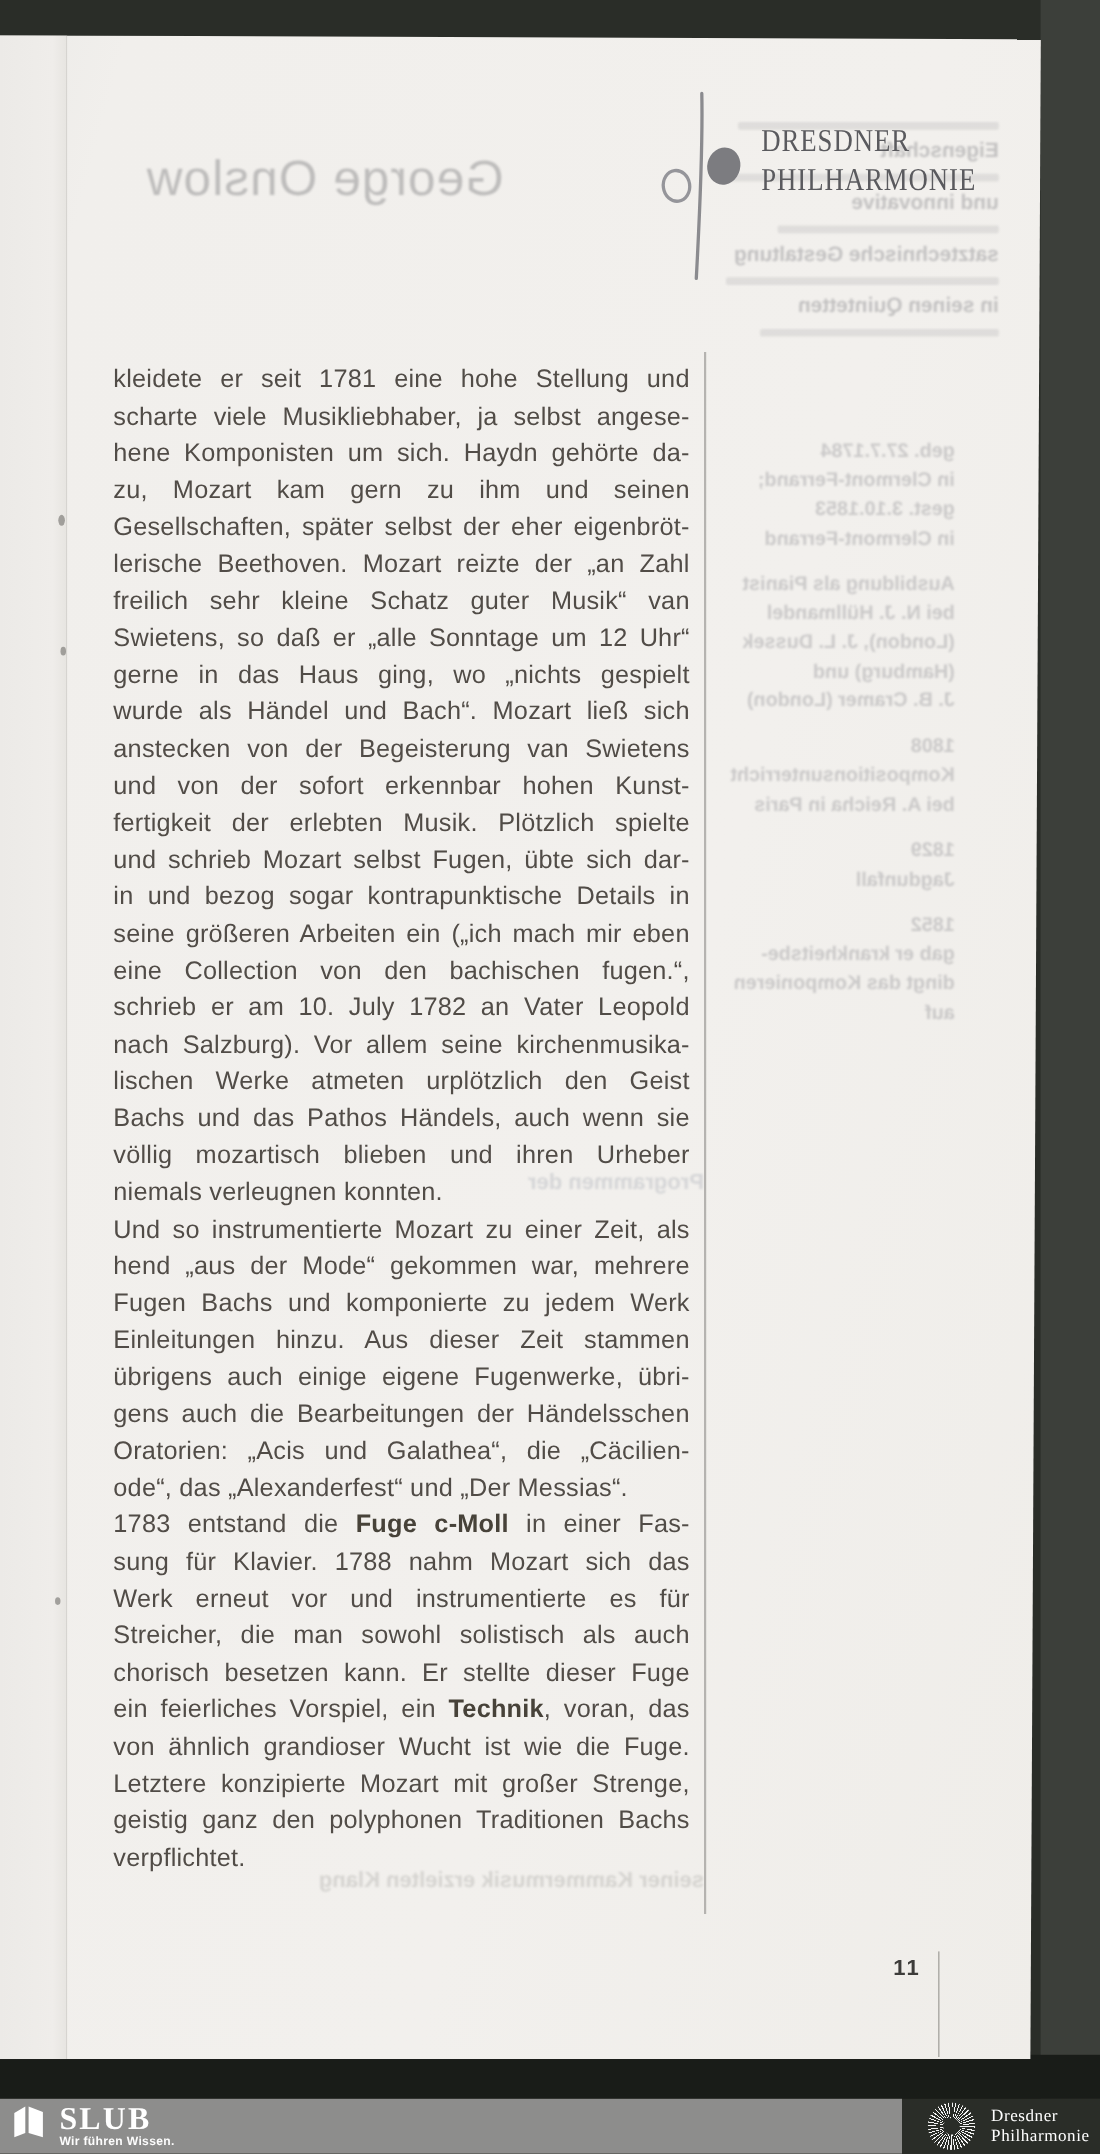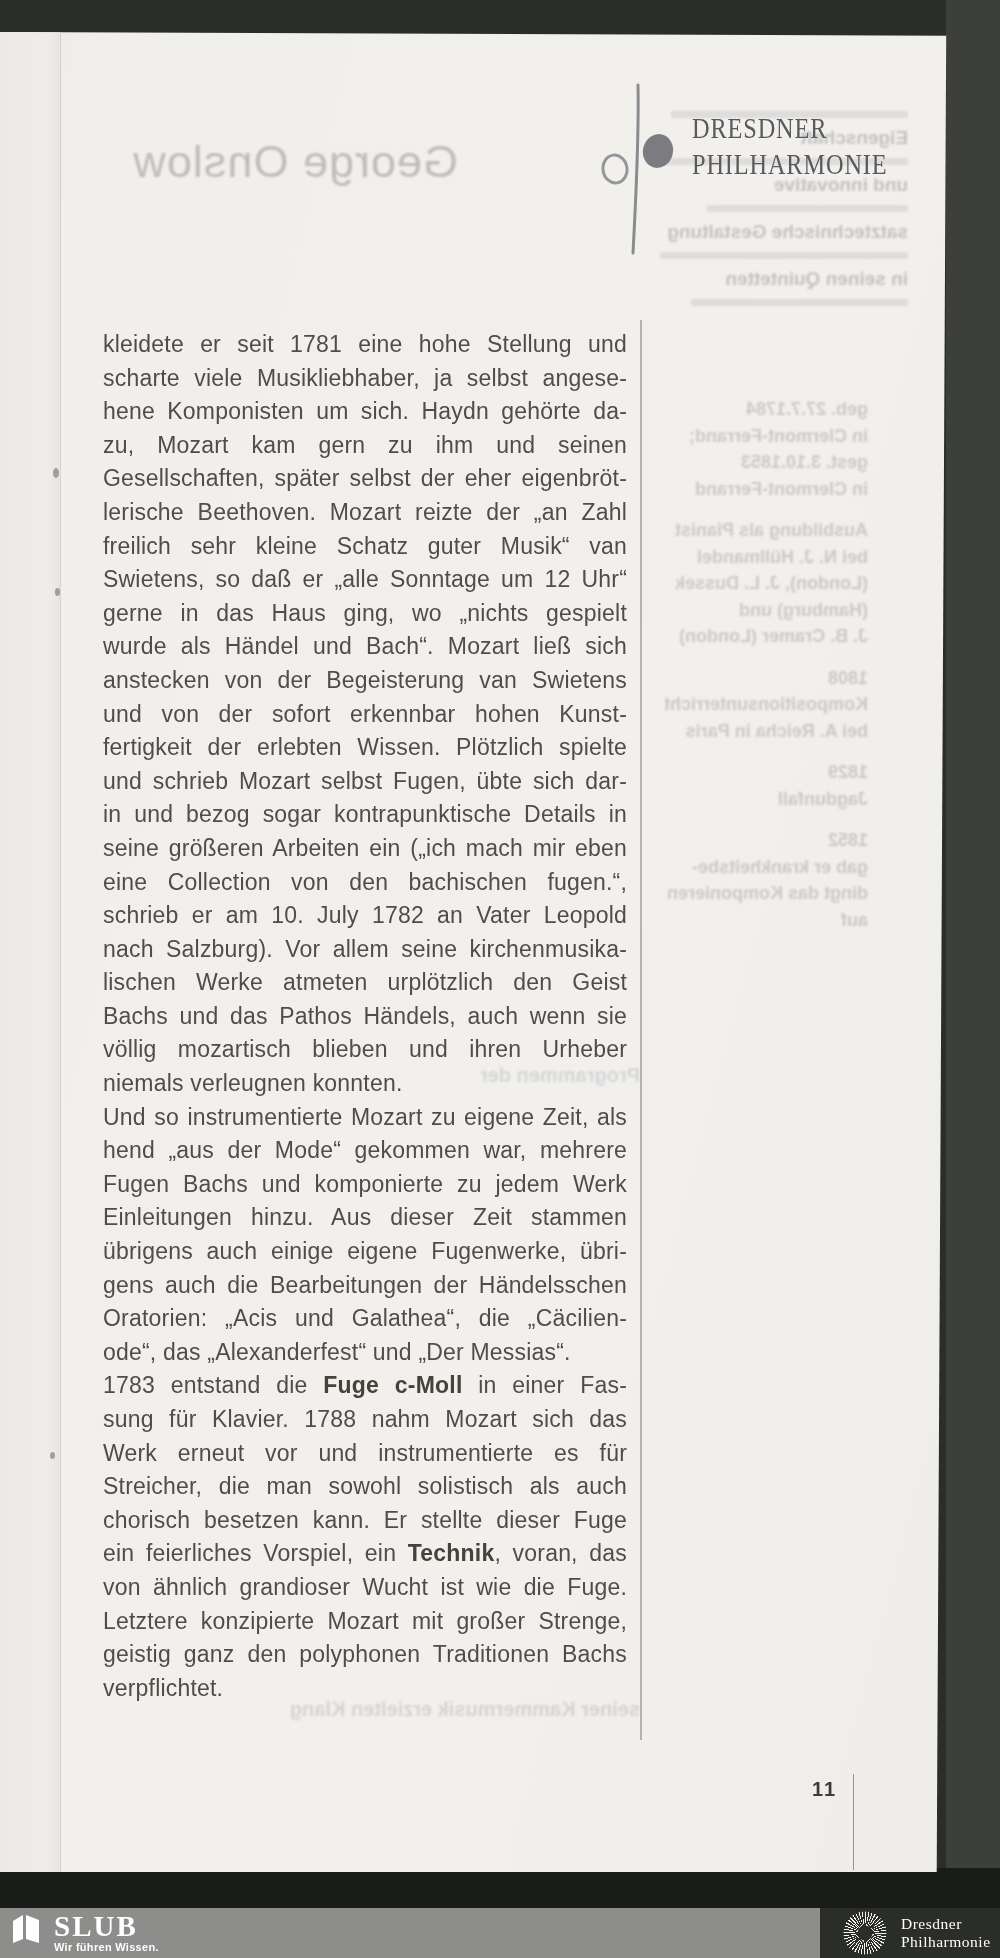--- a/index.html
+++ b/index.html
@@ -139,32 +139,32 @@
       <div class="tl">hene Komponisten um sich. Haydn gehörte da-</div>
       <div class="tl">zu, Mozart kam gern zu ihm und seinen</div>
       <div class="tl">Gesellschaften, später selbst der eher eigenbröt-</div>
       <div class="tl">lerische Beethoven. Mozart reizte der „an Zahl</div>
       <div class="tl">freilich sehr kleine Schatz guter Musik“ van</div>
       <div class="tl">Swietens, so daß er „alle Sonntage um 12 Uhr“</div>
       <div class="tl">gerne in das Haus ging, wo „nichts gespielt</div>
       <div class="tl">wurde als Händel und Bach“. Mozart ließ sich</div>
       <div class="tl">anstecken von der Begeisterung van Swietens</div>
       <div class="tl">und von der sofort erkennbar hohen Kunst-</div>
-      <div class="tl">fertigkeit der erlebten Wissen. Plötzlich spielte</div>
+      <div class="tl">fertigkeit der erlebten Musik. Plötzlich spielte</div>
       <div class="tl">und schrieb Mozart selbst Fugen, übte sich dar-</div>
       <div class="tl">in und bezog sogar kontrapunktische Details in</div>
       <div class="tl">seine größeren Arbeiten ein („ich mach mir eben</div>
       <div class="tl">eine Collection von den bachischen fugen.“,</div>
       <div class="tl">schrieb er am 10. July 1782 an Vater Leopold</div>
       <div class="tl">nach Salzburg). Vor allem seine kirchenmusika-</div>
       <div class="tl">lischen Werke atmeten urplötzlich den Geist</div>
       <div class="tl">Bachs und das Pathos Händels, auch wenn sie</div>
       <div class="tl">völlig mozartisch blieben und ihren Urheber</div>
       <div class="tl last">niemals verleugnen konnten.</div>
-      <div class="tl">Und so instrumentierte Mozart zu eigene Zeit, als</div>
+      <div class="tl">Und so instrumentierte Mozart zu einer Zeit, als</div>
       <div class="tl">hend „aus der Mode“ gekommen war, mehrere</div>
       <div class="tl">Fugen Bachs und komponierte zu jedem Werk</div>
       <div class="tl">Einleitungen hinzu. Aus dieser Zeit stammen</div>
       <div class="tl">übrigens auch einige eigene Fugenwerke, übri-</div>
       <div class="tl">gens auch die Bearbeitungen der Händelsschen</div>
       <div class="tl">Oratorien: „Acis und Galathea“, die „Cäcilien-</div>
       <div class="tl last">ode“, das „Alexanderfest“ und „Der Messias“.</div>
       <div class="tl">1783 entstand die <b>Fuge c-Moll</b> in einer Fas-</div>
       <div class="tl">sung für Klavier. 1788 nahm Mozart sich das</div>
       <div class="tl">Werk erneut vor und instrumentierte es für</div>

